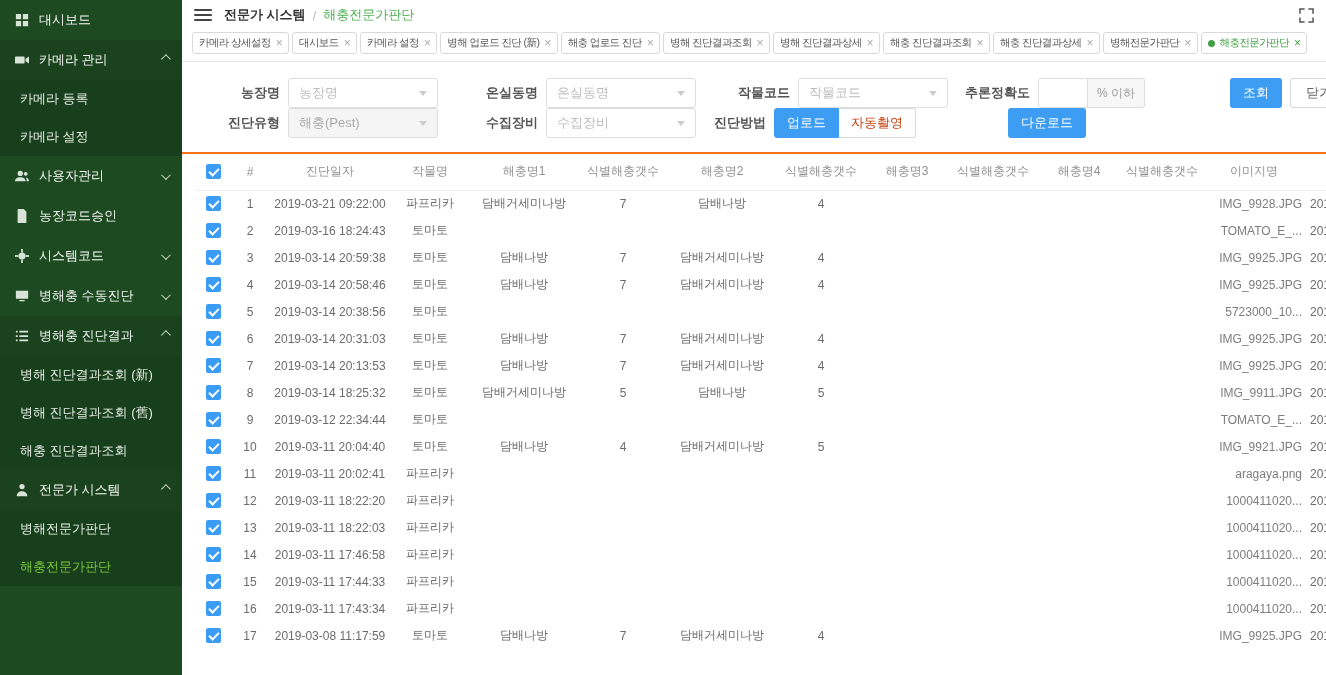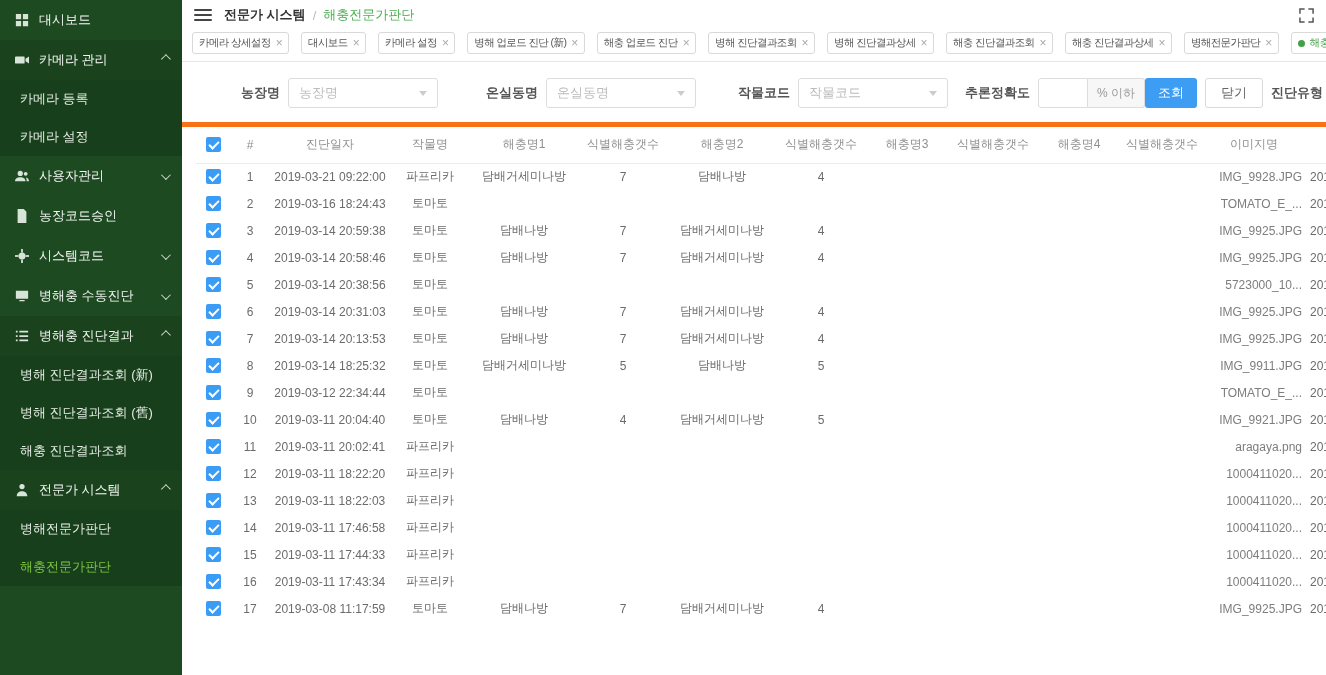--- a/index.html
+++ b/index.html
@@ -25,30 +25,30 @@
   .topbar{height:30px;display:flex;align-items:center;padding:0 12px;gap:12px}
   .hamburger{width:18px;display:flex;flex-direction:column;gap:3px;cursor:pointer}
   .hamburger span{height:2px;background:#444;border-radius:1px}
   .breadcrumb{font-size:13px;display:flex;gap:7px;align-items:center;white-space:nowrap}
   .bc-root{color:#333;font-weight:700}
   .bc-sep{color:#bbb}
   .bc-cur{color:#4CAF50}
   .topbar-right{margin-left:auto;color:#555;display:flex;align-items:center;cursor:pointer}
 
   
-  .tabbar{display:flex;gap:12px;padding:2px 10px 7px;border-bottom:1px solid #e5e5e5;overflow:hidden}
+  .tabbar{display:flex;gap:3px;padding:2px 10px 7px;border-bottom:1px solid #e5e5e5;overflow:hidden}
   .tab{display:flex;align-items:center;gap:5px;border:1px solid #d9d9d9;border-radius:3px;background:#fff;
        padding:3px 6px;font-size:10.5px;letter-spacing:-0.6px;color:#555;white-space:nowrap;cursor:pointer;flex:none}
   .tab-close{color:#aaa;font-size:12px;line-height:1;cursor:pointer}
   .tab.active{color:#43A047}
   .tab.active .tab-close{color:#43A047}
   .tab-dot{width:7px;height:7px;border-radius:50%;background:#43A047;flex:none}
 
   
-  .filters{padding:16px 14px 14px;border-bottom:5px solid #f97316;display:flex;gap:12px}
+  .filters{padding:16px 14px 14px;border-bottom:2px solid #f97316;display:flex;flex-direction:column;}
   .frow{display:flex;align-items:center}
   .fgroup{display:flex;align-items:center}
   .flabel{font-size:13px;font-weight:700;color:#555;text-align:right;white-space:nowrap;margin-right:8px}
   .sel{width:150px;height:30px;border:1px solid #ddd;border-radius:3px;display:flex;align-items:center;
        padding:0 10px;font-size:13px;color:#bcbcbc;background:#fff;cursor:pointer}
   .sel.gray{background:#f5f5f5;color:#a9a9a9}
   .sel-arrow{margin-left:auto;width:0;height:0;border-left:4px solid transparent;border-right:4px solid transparent;border-top:5px solid #ccc}
   .acc-input{width:48px;height:30px;border:1px solid #ddd;border-radius:3px 0 0 3px;padding:0 24px;font-size:13px;color:#444;outline:none}
   .acc-addon{height:30px;border:1px solid #ddd;border-left:none;border-radius:0 3px 3px 0;background:#f7f7f7;
              display:flex;align-items:center;padding:0 9px;font-size:12px;color:#999;white-space:nowrap}

